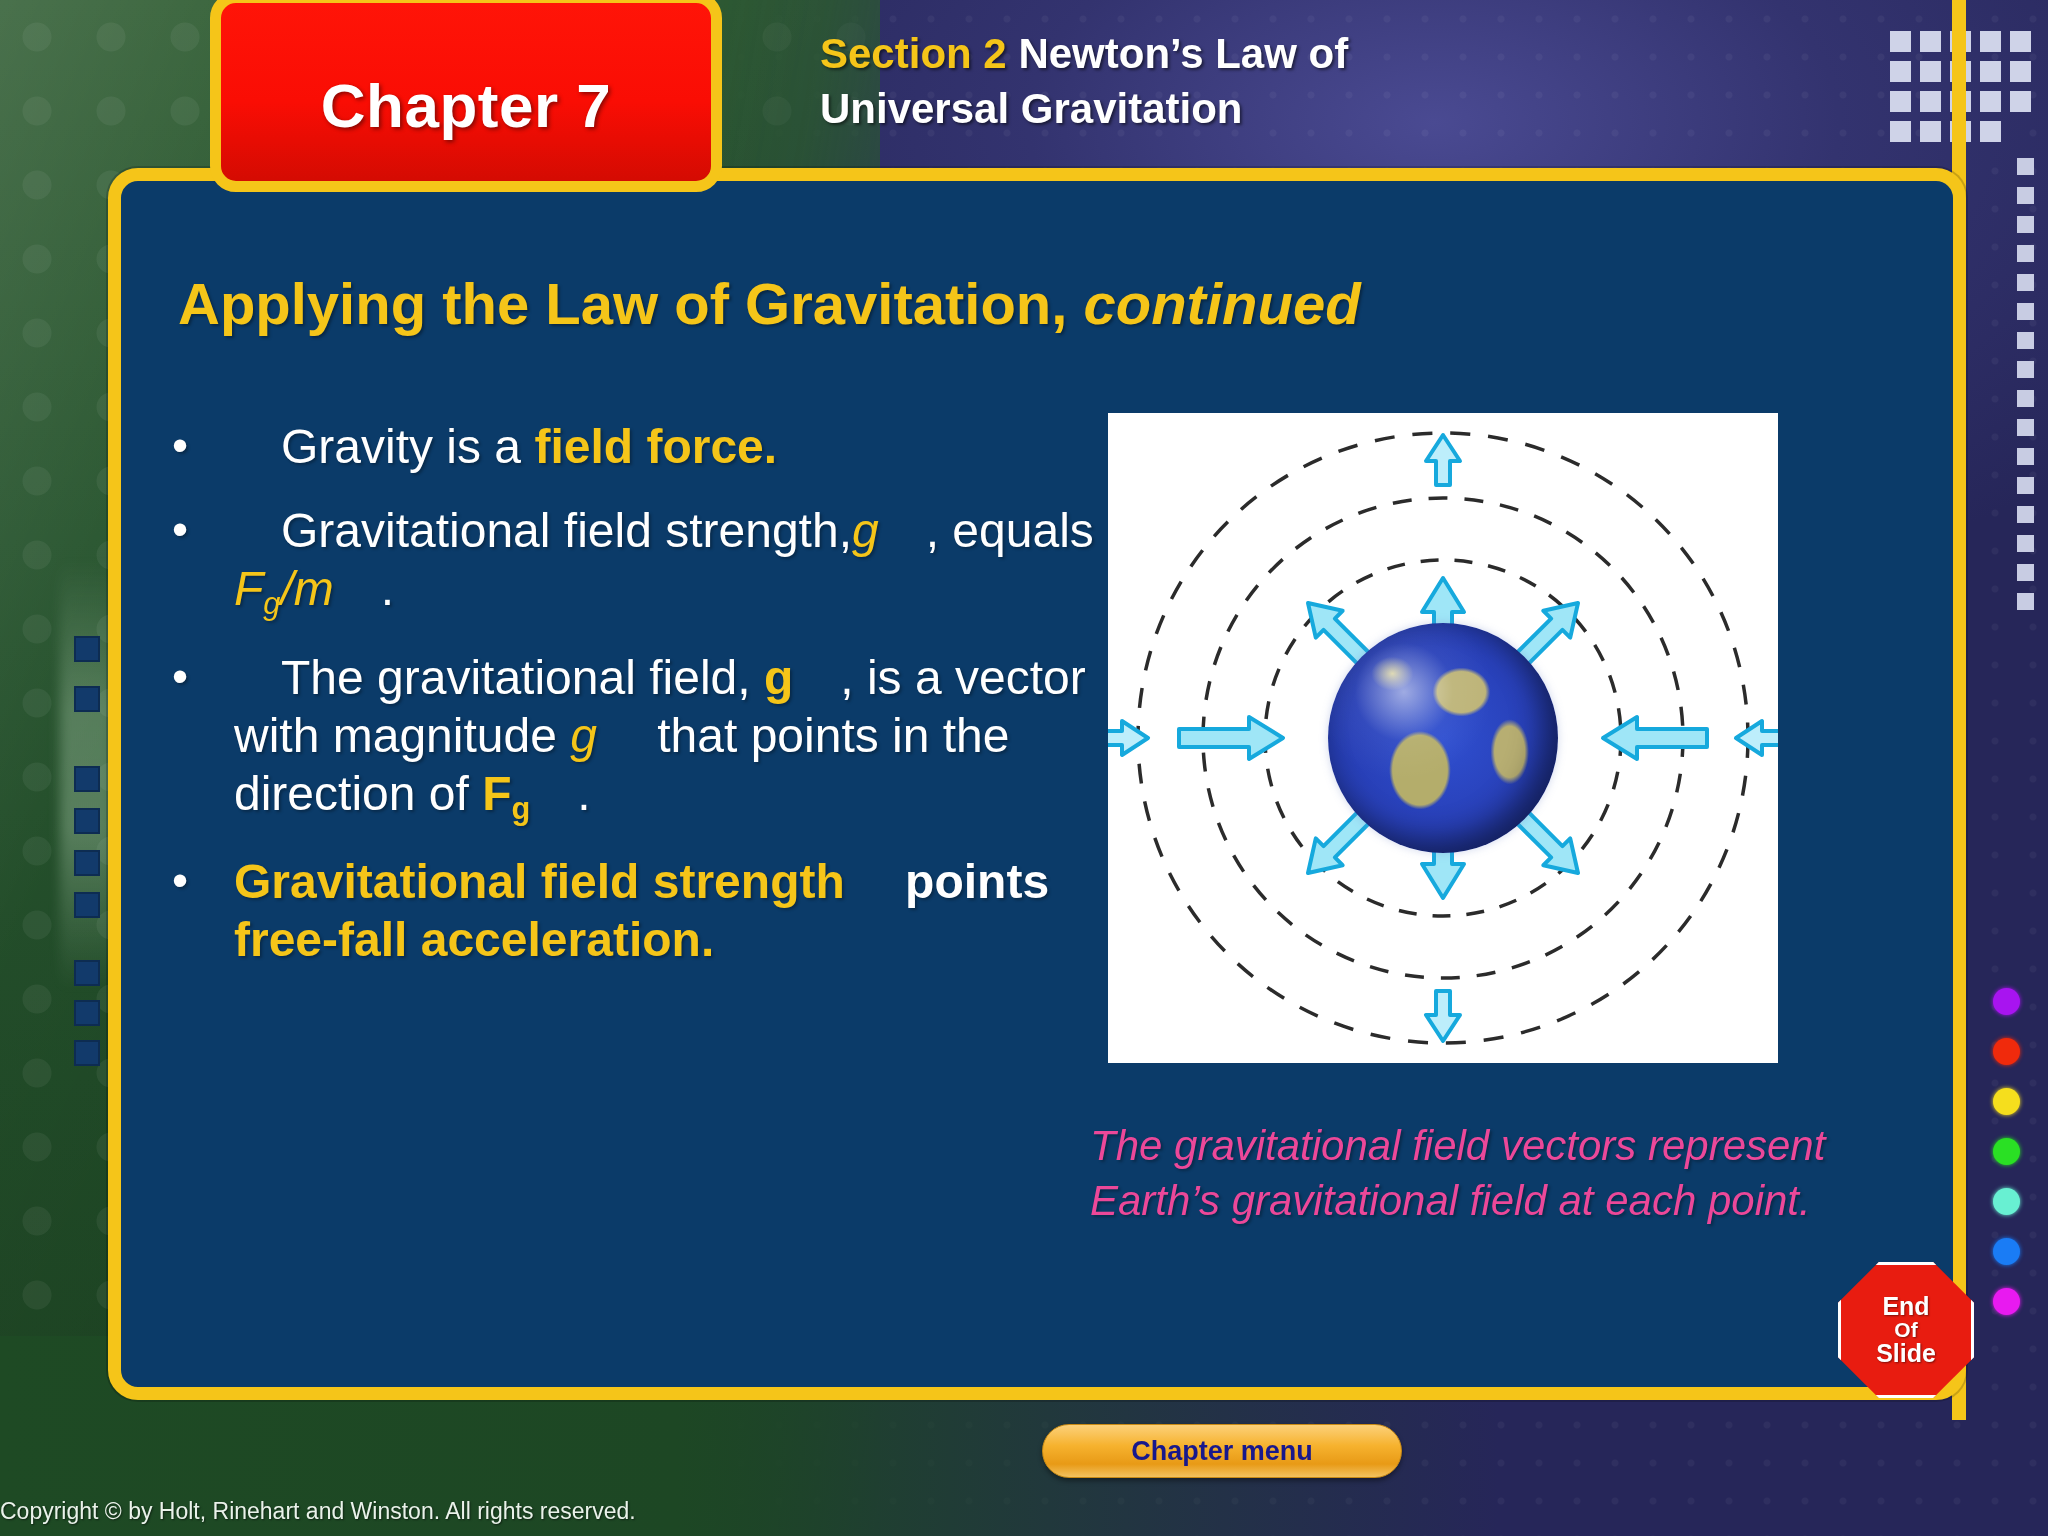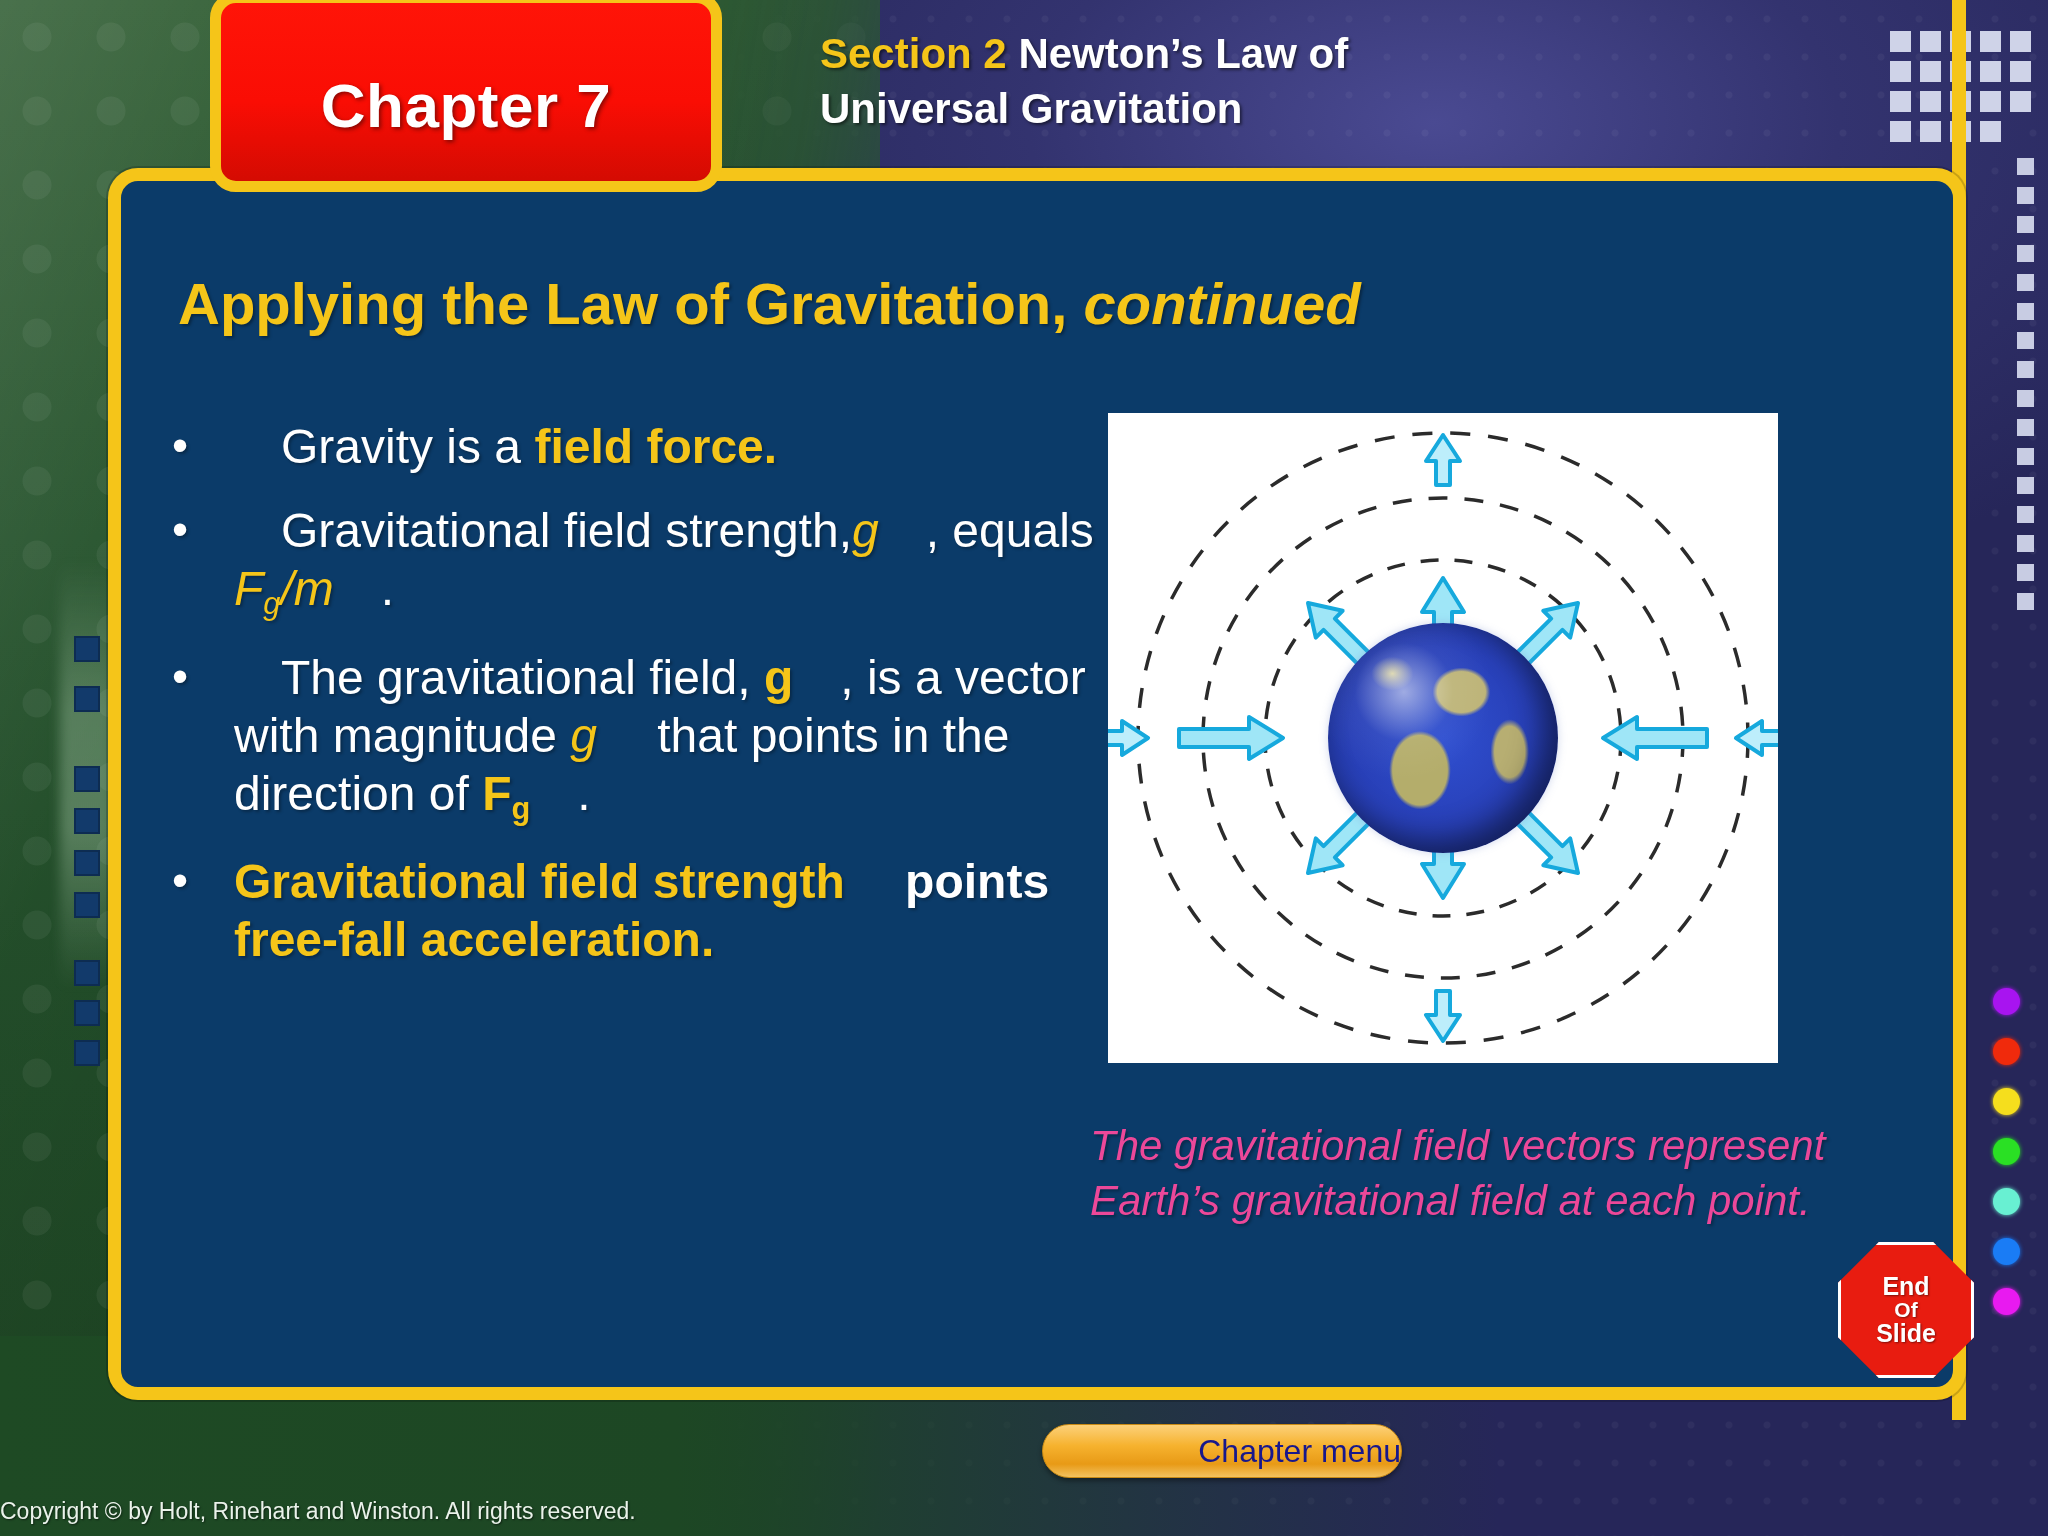--- a/index.html
+++ b/index.html
@@ -187,35 +187,36 @@
     width: 136px; height: 136px;
     z-index: 7;
   }
   .end-oct {
     width: 100%; height: 100%;
     background: #e81c10;
     clip-path: polygon(30% 0%,70% 0%,100% 30%,100% 70%,70% 100%,30% 100%,0% 70%,0% 30%);
     display:flex; flex-direction: column; align-items:center; justify-content:center;
     box-shadow: 0 0 0 3px rgba(255,255,255,0.55);
     border: 3px solid #fff;
+    margin-top: 20px;
   }
   .end-oct span {
     color:#fff; font-weight:bold; font-size: 25px; line-height: 1.02;
     text-shadow: 1px 1px 2px rgba(0,0,0,0.45);
   }
   .end-oct span.sm { font-size: 21px; }
 
   
   .navbtn {
     position:absolute; top: 1424px;
     height: 54px;
     background: linear-gradient(180deg,#fcd17a 0%, #f6b22e 40%, #e89a16 75%, #f3c25f 100%);
     border-radius: 27px;
-    display:flex; align-items:center; justify-content:flex-end;
-    color: #18188c; font-weight: normal; font-size: 32px;
+    display:flex; align-items:center; justify-content:center;
+    color: #18188c; font-weight: bold; font-size: 27px;
     box-shadow: 0 3px 5px rgba(0,0,0,0.4);
     border: 1px solid #c98a14;
   }
   #btn-chapter-menu { left: 1042px; width: 360px; }
   #btn-resources   { left: 1452px; width: 378px; }
 
   
   .copyright {
     position:absolute; left: 0; top: 1498px; width: 1900px;
     text-align: left;

